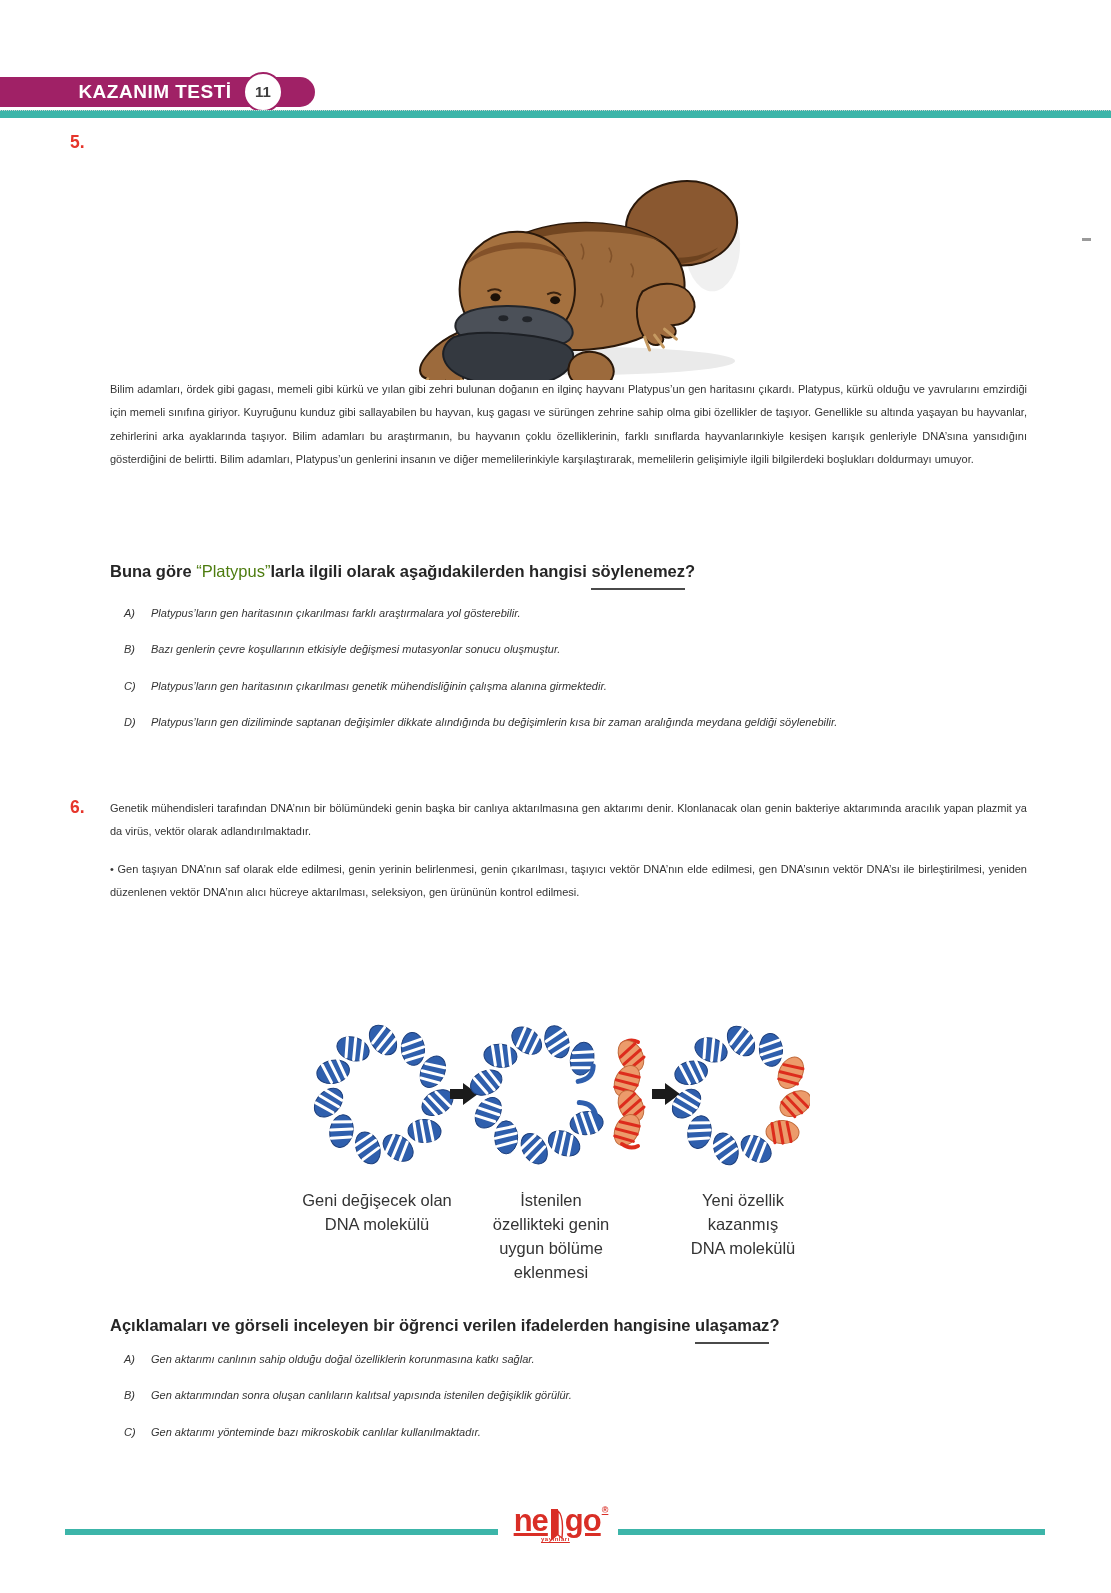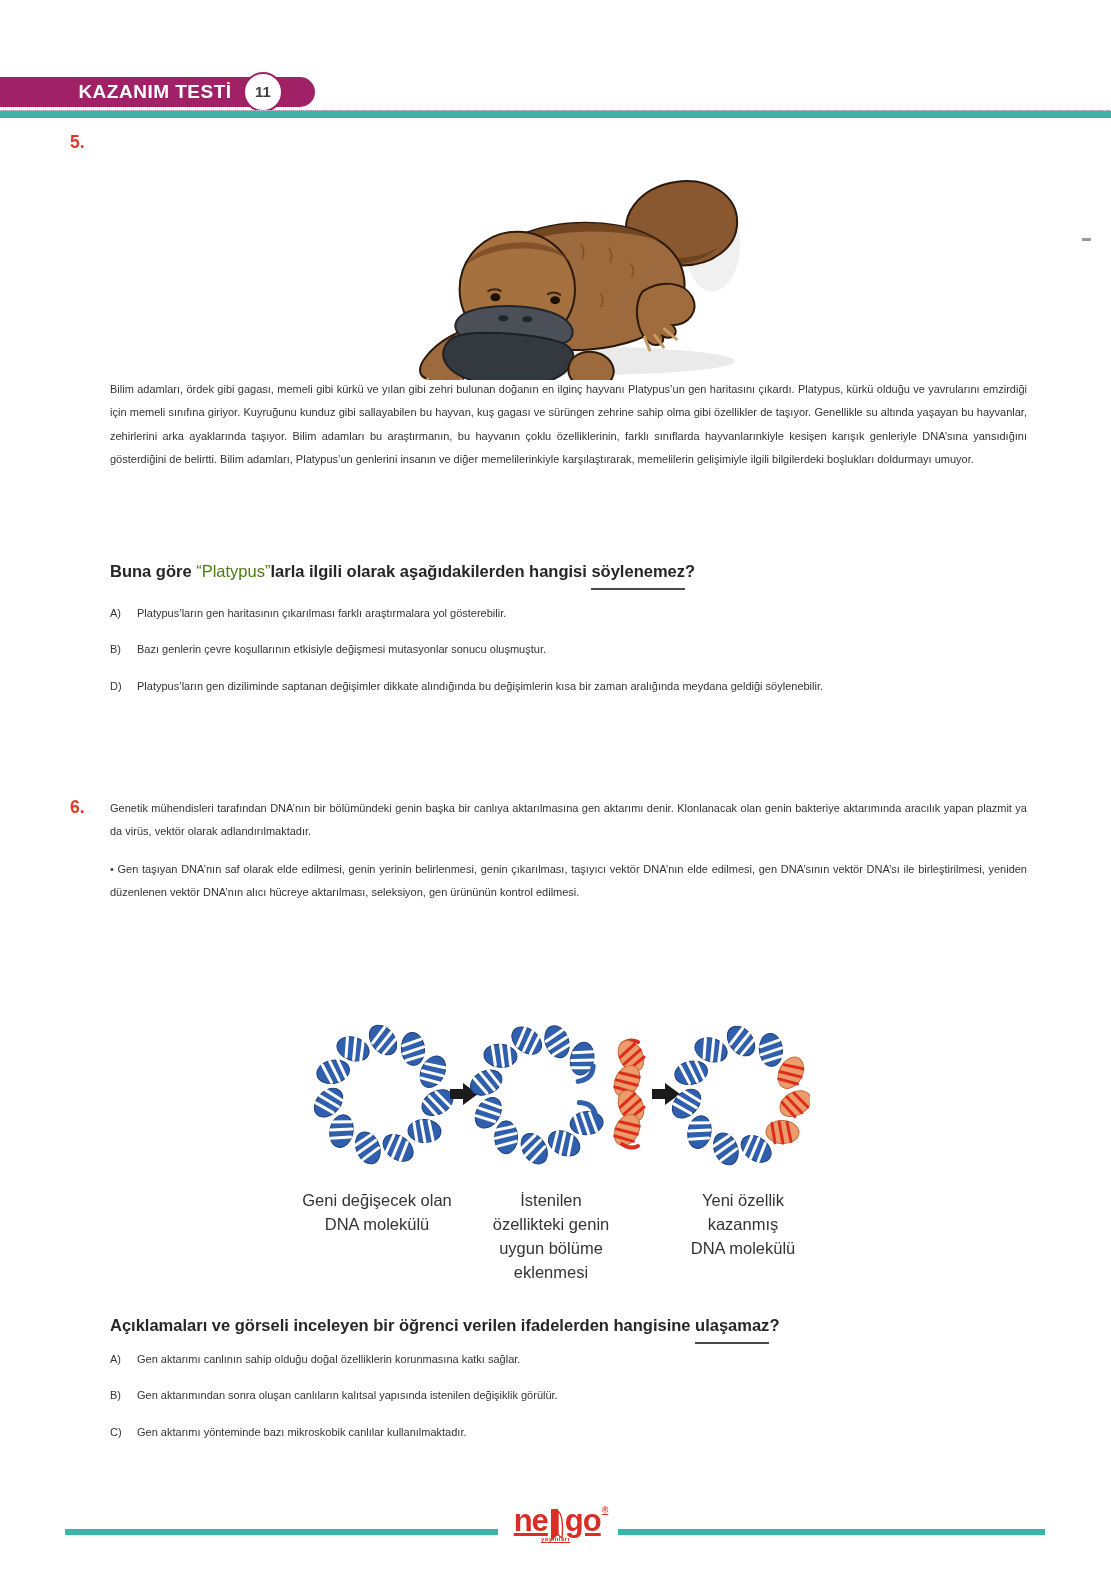--- a/index.html
+++ b/index.html
@@ -27,21 +27,21 @@
     border-top:1px dotted #cfcfcf;
   }
   .edge-dash{position:absolute;left:1082px;top:238px;width:9px;height:3px;background:#9a9a9a;}
   
   .qnum{position:absolute;font-weight:bold;font-size:17.5px;color:#e6352b;}
   .block{position:absolute;left:110px;width:917px;font-size:11px;line-height:23.4px;}
   .just{text-align:justify;}
   .stem{font-weight:bold;color:#262626;font-size:16.5px;}
   .stem .reg{font-weight:normal;color:#4d7c0f;}
   .stem .ul{border-bottom:2px solid #4a4a4a;padding-bottom:8px;}
-  .option{padding-left:27px;margin:0 0 13px 0;}
+  .option{padding-left:27px;margin:0 0 13px 14px;font-style:italic;}
   .opt-label{display:inline-block;width:27px;margin-left:-27px;}
   
   .diagram-svg{position:absolute;left:300px;top:1008px;}
   .caption{
     position:absolute;top:1188px;width:220px;text-align:center;
     font-size:16.5px;line-height:24px;white-space:pre-line;
   }
   .cap1{left:267px;}
   .cap2{left:441px;}
   .cap3{left:633px;}
@@ -130,20 +130,21 @@
     </g>
   </svg>
 
   <div class="block just" style="top:378px;">Bilim adamları, ördek gibi gagası, memeli gibi kürkü ve yılan gibi zehri bulunan doğanın en ilginç hayvanı Platypus’un gen haritasını çıkardı. Platypus, kürkü olduğu ve yavrularını emzirdiği için memeli sınıfına giriyor. Kuyruğunu kunduz gibi sallayabilen bu hayvan, kuş gagası ve sürüngen zehrine sahip olma gibi özellikler de taşıyor. Genellikle su altında yaşayan bu hayvanlar, zehirlerini arka ayaklarında taşıyor. Bilim adamları bu araştırmanın, bu hayvanın çoklu özelliklerinin, farklı sınıflarda hayvanlarınkiyle kesişen karışık genleriyle DNA’sına yansıdığını gösterdiğini de belirtti. Bilim adamları, Platypus’un genlerini insanın ve diğer memelilerinkiyle karşılaştırarak, memelilerin gelişimiyle ilgili bilgilerdeki boşlukları doldurmayı umuyor.</div>
 
   <p class="block stem" style="top:560px;margin:0;"><span>Buna göre </span><span class="reg">“Platypus”</span><span>larla ilgili olarak aşağıdakilerden hangisi </span><span class="ul">söylenemez</span><span>?</span></p>
 
   <div class="block" style="top:602px;">
     <div class="option"><span class="opt-label">A)</span><span>Platypus’ların gen haritasının çıkarılması farklı araştırmalara yol gösterebilir.</span></div>
     <div class="option"><span class="opt-label">B)</span><span>Bazı genlerin çevre koşullarının etkisiyle değişmesi mutasyonlar sonucu oluşmuştur.</span></div>
+    <div class="option"><span class="opt-label">C)</span><span>Platypus’ların gen haritasının çıkarılması genetik mühendisliğinin çalışma alanına girmektedir.</span></div>
     <div class="option"><span class="opt-label">D)</span><span>Platypus’ların gen diziliminde saptanan değişimler dikkate alındığında bu değişimlerin kısa bir zaman aralığında meydana geldiği söylenebilir.</span></div>
   </div>
 
   <div class="qnum" style="left:70px;top:797px;">6.</div>
 
   <div class="block just" style="top:797px;">
     <div>Genetik mühendisleri tarafından DNA’nın bir bölümündeki genin başka bir canlıya aktarılmasına gen aktarımı denir. Klonlanacak olan genin bakteriye aktarımında aracılık yapan plazmit ya da virüs, vektör olarak adlandırılmaktadır.</div>
     <div style="margin-top:14px;">• Gen taşıyan DNA’nın saf olarak elde edilmesi, genin yerinin belirlenmesi, genin çıkarılması, taşıyıcı vektör DNA’nın elde edilmesi, gen DNA’sının vektör DNA’sı ile birleştirilmesi, yeniden düzenlenen vektör DNA’nın alıcı hücreye aktarılması, seleksiyon, gen ürününün kontrol edilmesi.</div>
   </div>
 

